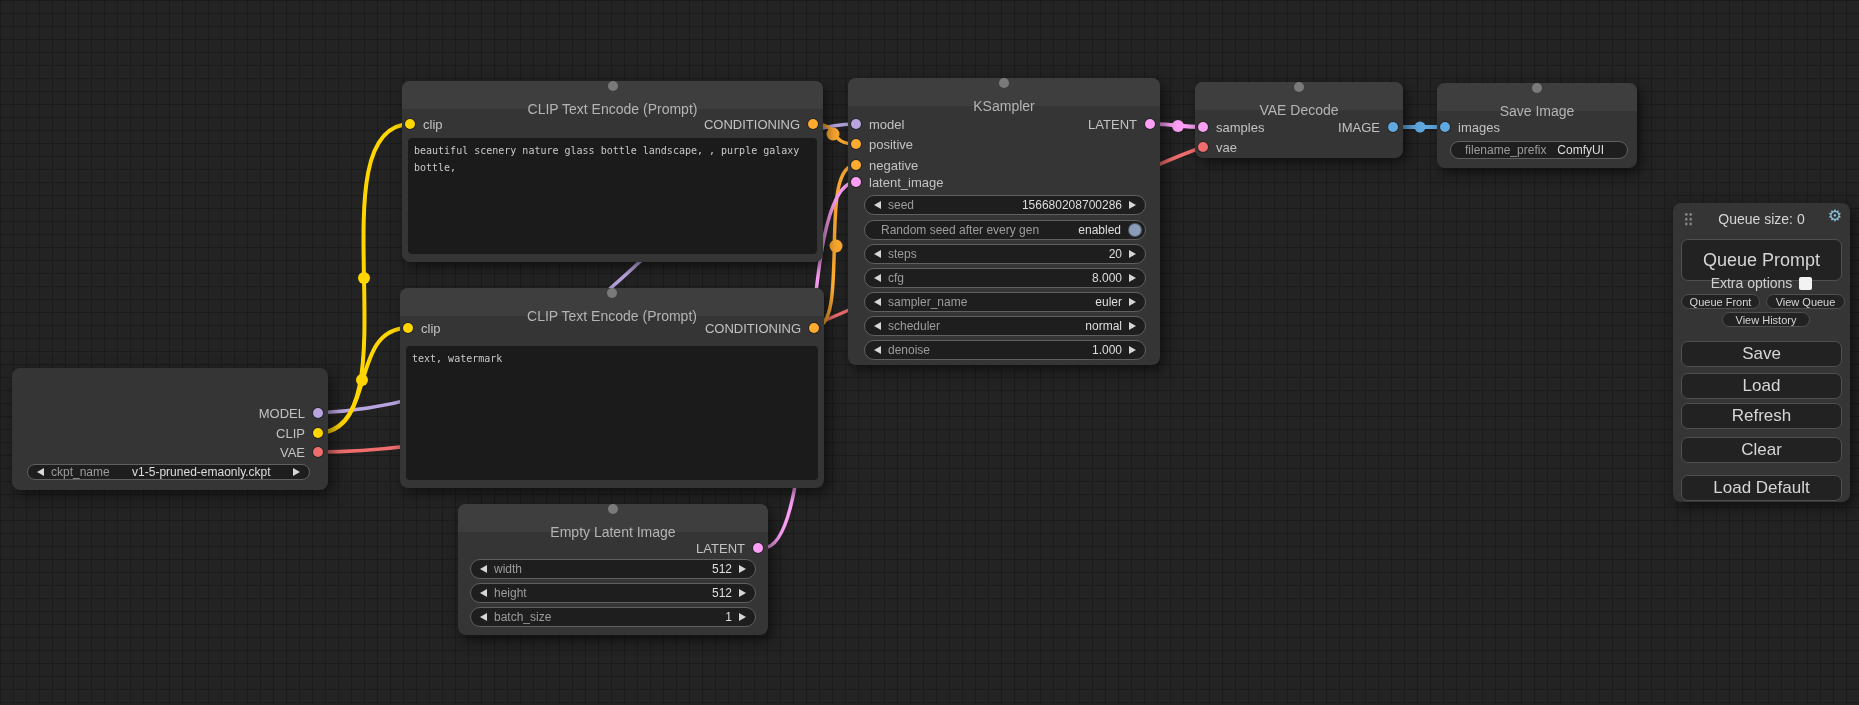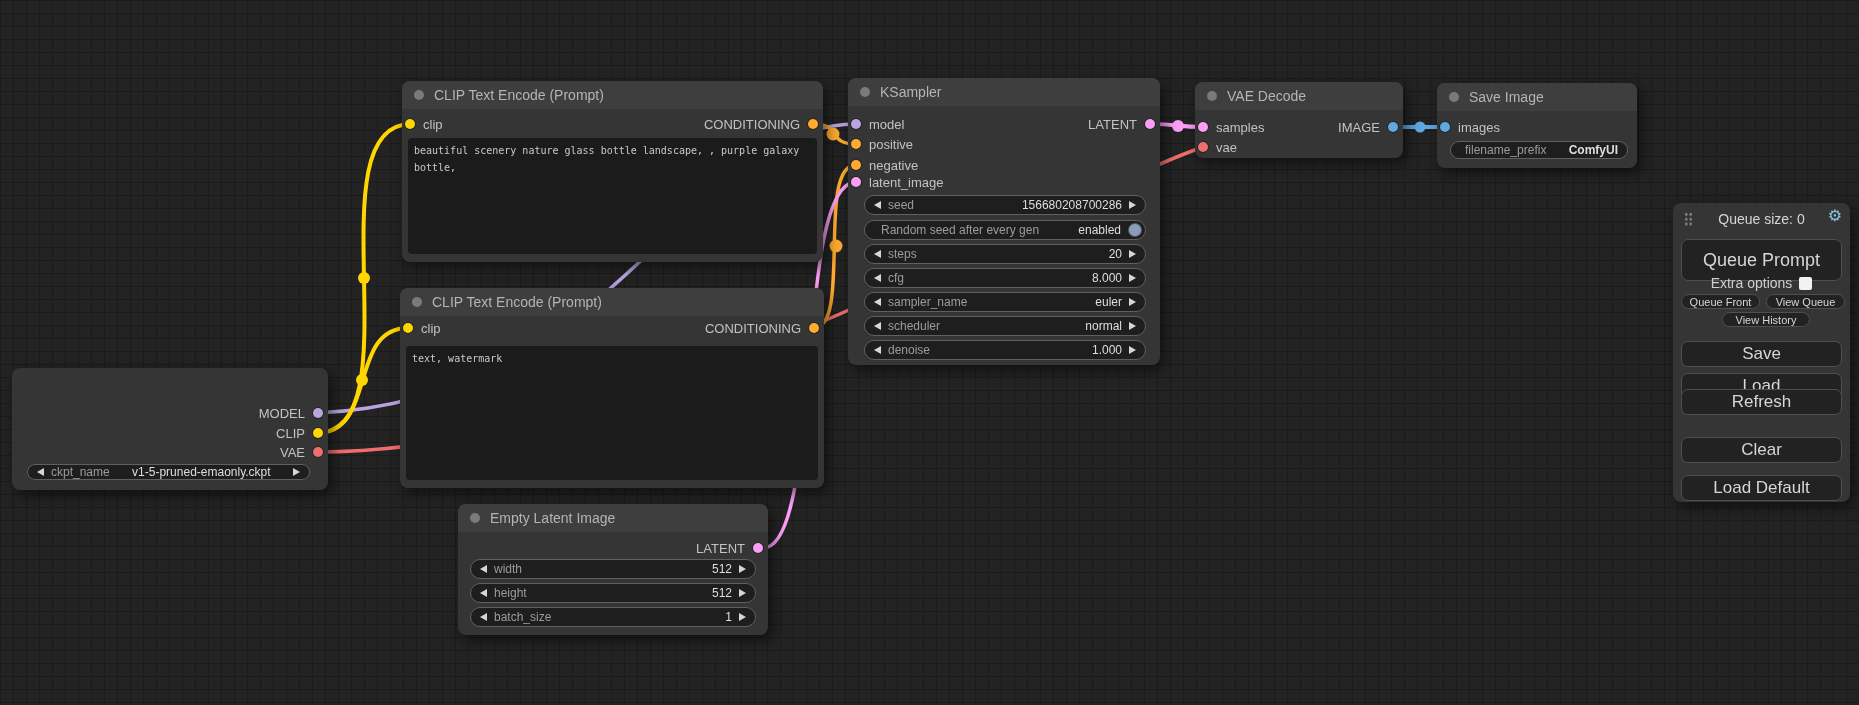--- a/index.html
+++ b/index.html
@@ -5,21 +5,21 @@
   html,body{margin:0;padding:0;background:#232323;}
   #canvas{position:relative;width:1859px;height:705px;overflow:hidden;
     background-color:#232323;
     background-image:linear-gradient(#1b1b1b 1px,transparent 1px),linear-gradient(90deg,#1b1b1b 1px,transparent 1px);
     background-size:13px 13px;
     font-family:"Liberation Sans",sans-serif;}
   #links{position:absolute;left:0;top:0;z-index:1;}
   #links path{fill:none;stroke-linecap:round;}
 
   .node{position:absolute;background:#353535;border-radius:8px;box-shadow:4px 5px 14px rgba(0,0,0,.55);z-index:2;}
-  .ntitle{height:28px;background:#3e3e3e;border-radius:8px 8px 0 0;display:flex;align-items:center;padding:0 12px;gap:10px;}
+  .ntitle{height:28px;background:#3e3e3e;border-radius:8px 8px 0 0;display:flex;align-items:center;padding:0 12px;gap:10px;flex-direction:column;}
   .tdot{width:10px;height:10px;border-radius:50%;background:#7a7a7a;flex:none;}
   .ttext{color:#b4b4b4;font-size:14px;white-space:nowrap;}
   .prow{position:absolute;height:20px;display:flex;align-items:center;gap:8px;}
   .prow.in{left:3px;}
   .prow.out{right:5px;flex-direction:row-reverse;}
   .pdot{width:10px;height:10px;border-radius:50%;flex:none;box-shadow:0 0 0 1px rgba(0,0,0,.3);}
   .plabel{color:#c2c2c2;font-size:13px;white-space:nowrap;}
   .tarea{position:absolute;background:#1b1b1b;border-radius:4px;color:#c9c9c9;font-family:"DejaVu Sans Mono",monospace;font-size:10px;line-height:17px;padding:4px 6px;box-sizing:border-box;white-space:pre-wrap;overflow:hidden;}
   .pill{position:absolute;height:20px;background:#1e1e1e;border:1px solid #606060;border-radius:11px;display:flex;align-items:center;padding:0 9px;box-sizing:border-box;font-size:12px;gap:7px;}
   .wlabel{color:#9c9c9c;white-space:nowrap;}
@@ -207,21 +207,21 @@
     <div class="ntitle">
       <span class="tdot"></span>
       <span class="ttext">Save Image</span>
     </div>
     <div class="prow in" style="top:34px;">
       <span class="pdot" style="background-color: rgb(95, 168, 224);"></span>
       <span class="plabel">images</span>
     </div>
     <div class="pill" style="left:13px;top:58px;width:178px;height:18px;">
       <span class="wlabel" style="padding-left:5px;">filename_prefix</span>
-      <span class="wvalue" style="font-weight:bold;">ComfyUI</span>
+      <span class="wvalue" style="margin-right:14px;">ComfyUI</span>
     </div>
   </div>
 
   <div class="node" style="left:458px;top:504px;width:310px;height:131px;text-align:center;">
     <div class="ntitle">
       <span class="tdot"></span>
       <span class="ttext">Empty Latent Image</span>
     </div>
     <div class="prow out" style="top:34px;">
       <span class="pdot" style="background-color: rgb(251, 158, 244);"></span>
@@ -254,18 +254,18 @@
     <div class="qbtn" style="left:8px;top:36px;width:161px;height:42px;font-size:18px;">Queue Prompt</div>
     <div id="extra-row">
       <span>Extra options</span>
       <span id="extra-checkbox"></span>
     </div>
     <div class="qbtn qsmall" style="left:8px;top:91px;width:79px;">Queue Front</div>
     <div class="qbtn qsmall" style="left:93px;top:91px;width:79px;">View Queue</div>
     <div class="qbtn qsmall" style="left:49px;top:109px;width:88px;">View History</div>
     <div class="qbtn qbig" style="top:138px;">Save</div>
     <div class="qbtn qbig" style="top:170px;">Load</div>
-    <div class="qbtn qbig" style="top:186px;">Refresh</div>
+    <div class="qbtn qbig" style="top:200px;">Refresh</div>
     <div class="qbtn qbig" style="top:234px;">Clear</div>
     <div class="qbtn qbig" style="top:272px;text-align:center;">Load Default</div>
   </div>
 
 </div>
 
 </body></html>

